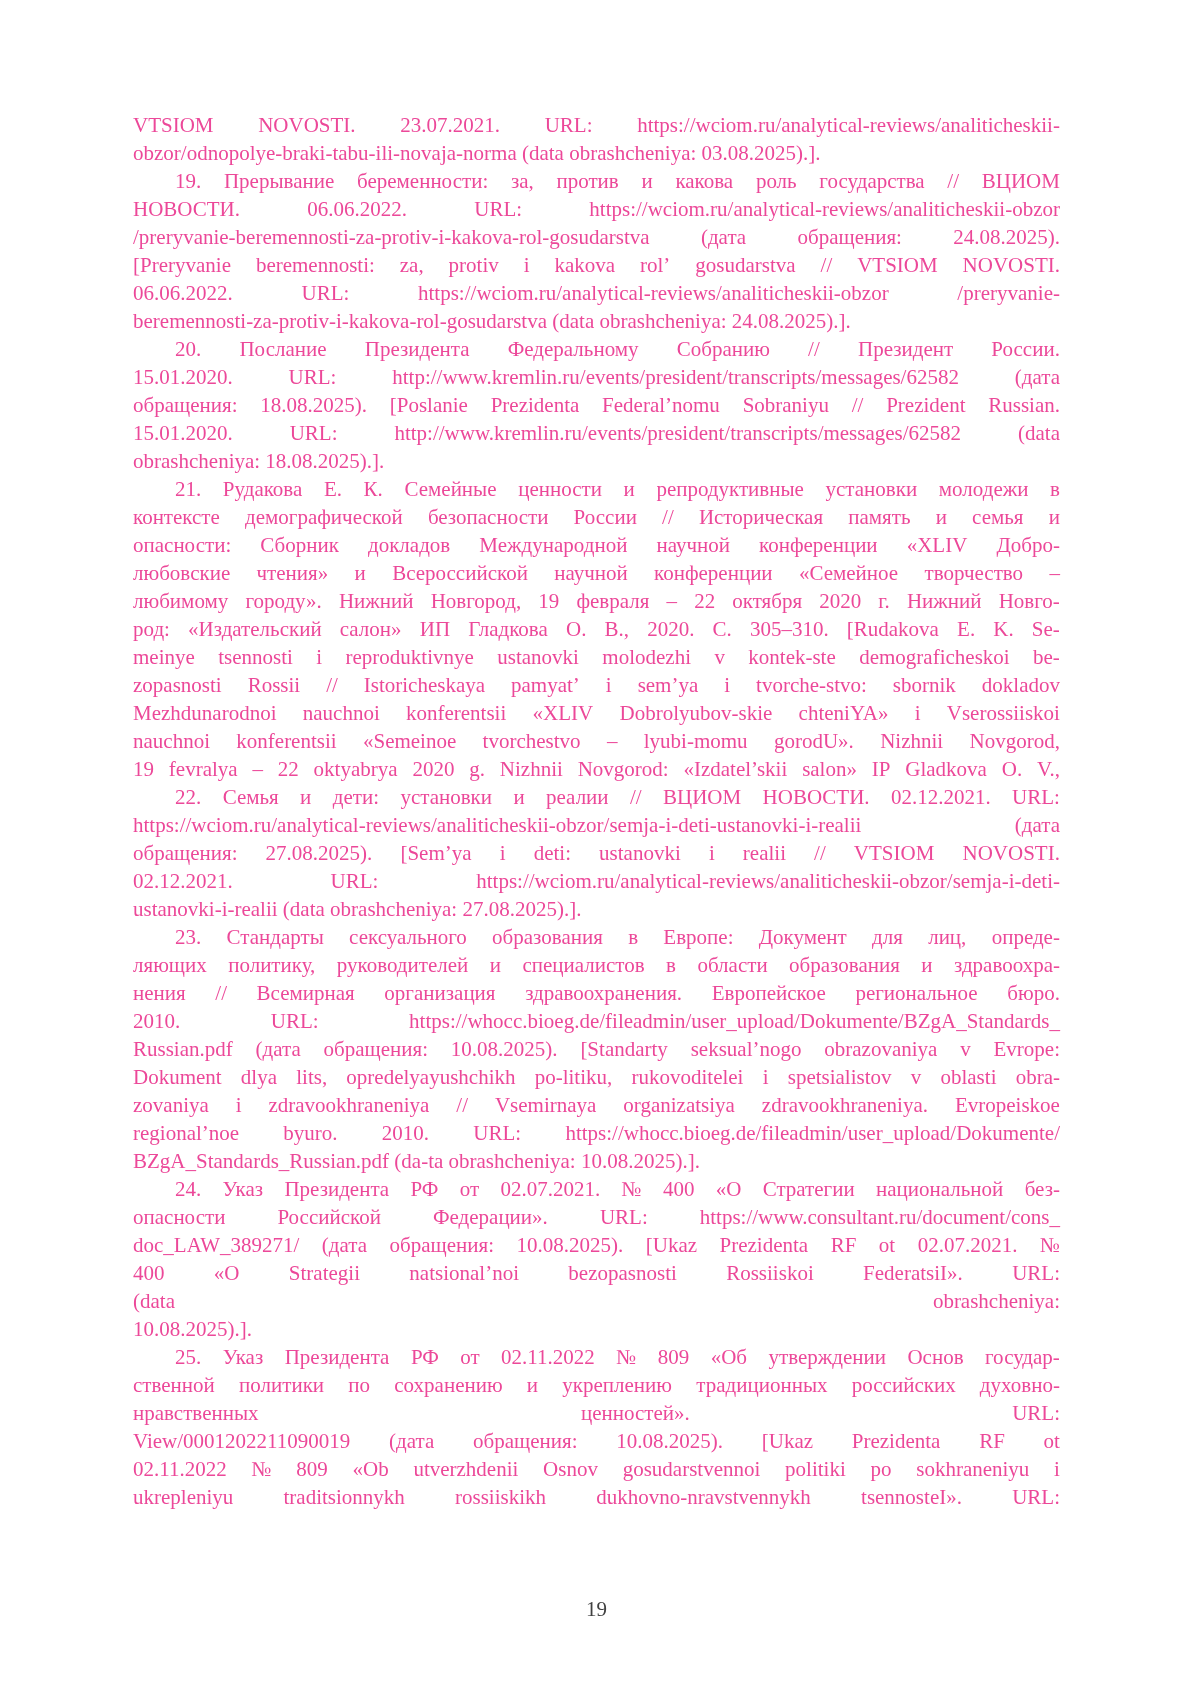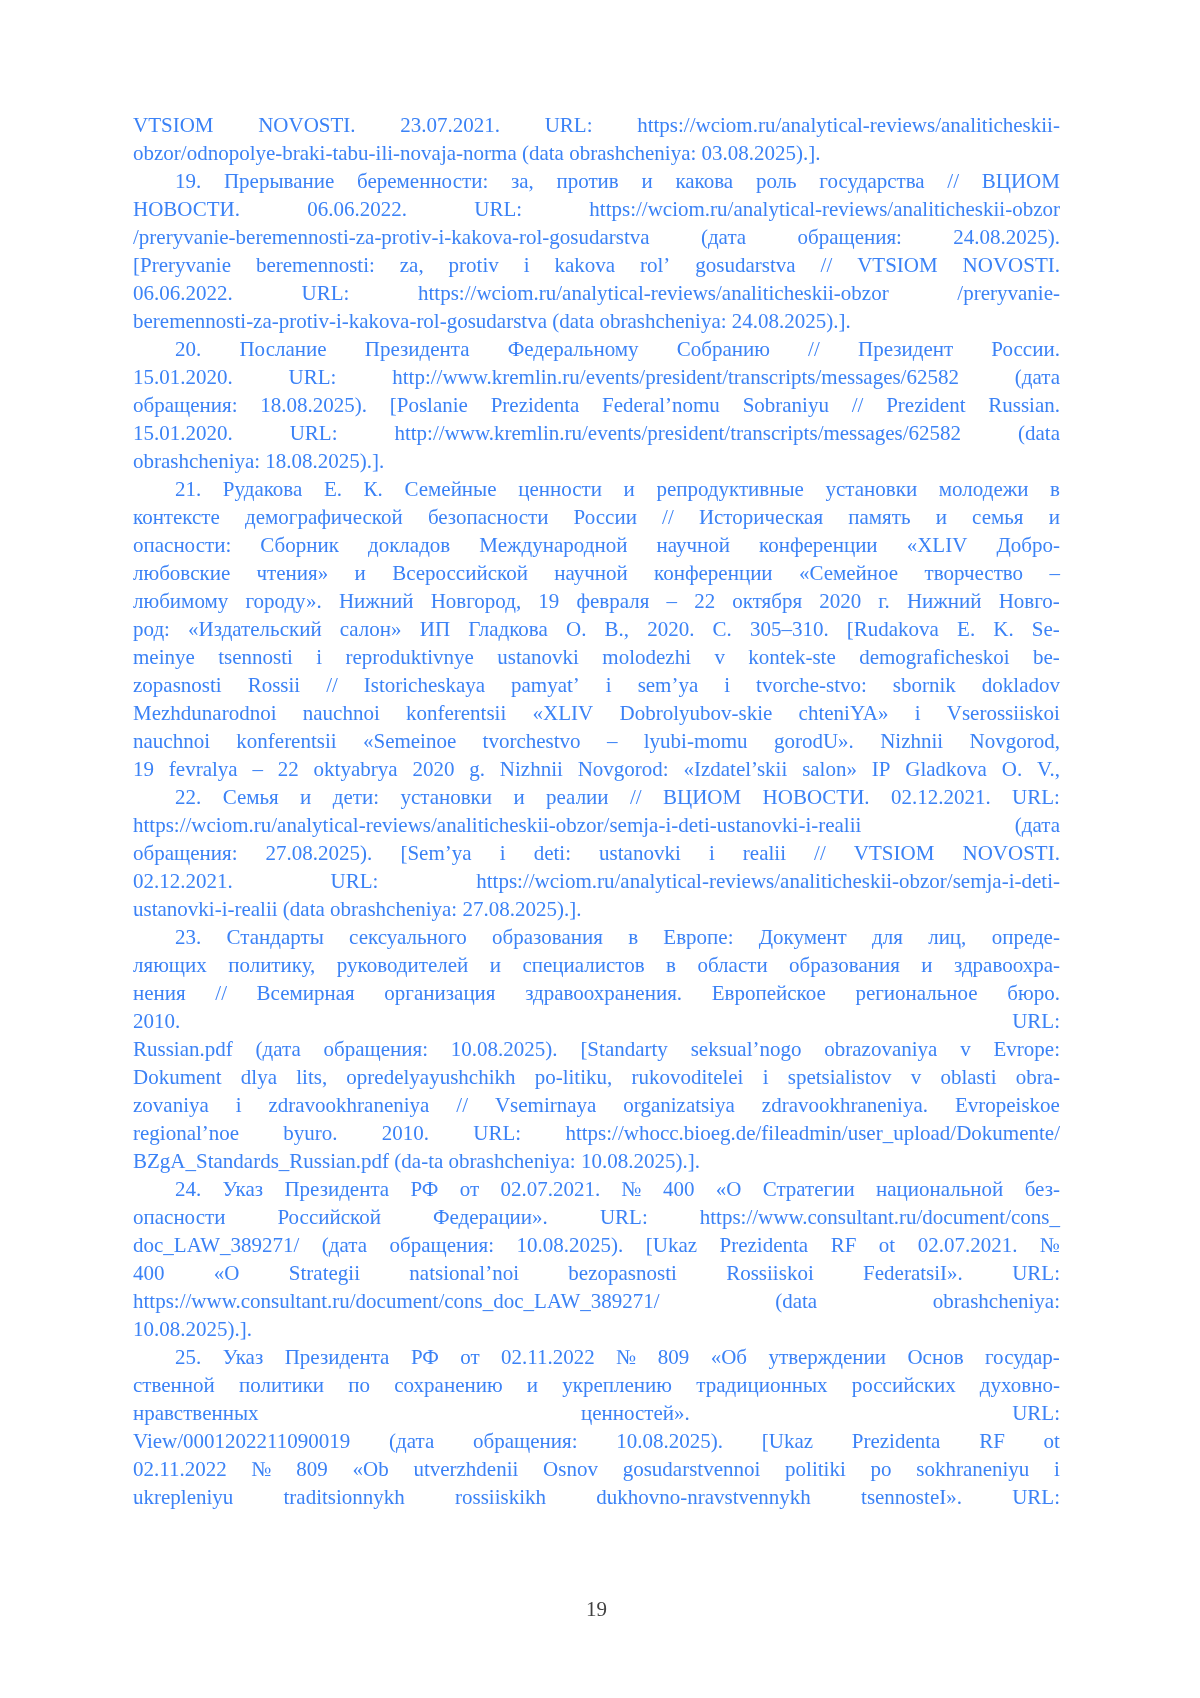--- a/index.html
+++ b/index.html
@@ -12,21 +12,21 @@
     overflow: hidden;
     font-family: "Liberation Serif", "DejaVu Serif", serif;
   }
   .content {
     position: absolute;
     left: 133px;
     top: 111px;
     width: 927px;
     font-size: 21px;
     line-height: 28px;
-    color: #3b82f6;
+    color: #ec4899;
   }
   .para { margin: 0; padding: 0; }
   .line {
     height: 28px;
     line-height: 28px;
     white-space: nowrap;
   }
   .line.just {
     display: flex;
     justify-content: space-between;
@@ -356,20 +356,21 @@
           <span>Всемирная</span>
           <span>организация</span>
           <span>здравоохранения.</span>
           <span>Европейское</span>
           <span>региональное</span>
           <span>бюро.</span>
         </div>
         <div class="line just">
           <span>2010.</span>
           <span>URL:</span>
+          <span>https://whocc.bioeg.de/fileadmin/user_upload/Dokumente/BZgA_Standards_</span>
         </div>
         <div class="line just">
           <span>Russian.pdf</span>
           <span>(дата</span>
           <span>обращения:</span>
           <span>10.08.2025).</span>
           <span>[Standarty</span>
           <span>seksual’nogo</span>
           <span>obrazovaniya</span>
           <span>v</span>
@@ -445,21 +446,20 @@
           <span>400</span>
           <span>«O</span>
           <span>Strategii</span>
           <span>natsional’noi</span>
           <span>bezopasnosti</span>
           <span>Rossiiskoi</span>
           <span>FederatsiI».</span>
           <span>URL:</span>
         </div>
         <div class="line just">
-          <span>https://www.consultant.ru/document/cons_doc_LAW_389271/</span>
           <span>(data</span>
           <span>obrashcheniya:</span>
         </div>
         <div class="line">10.08.2025).].</div>
       </div>
       <div class="para">
         <div class="line just indent">
           <span>25.</span>
           <span>Указ</span>
           <span>Президента</span>

